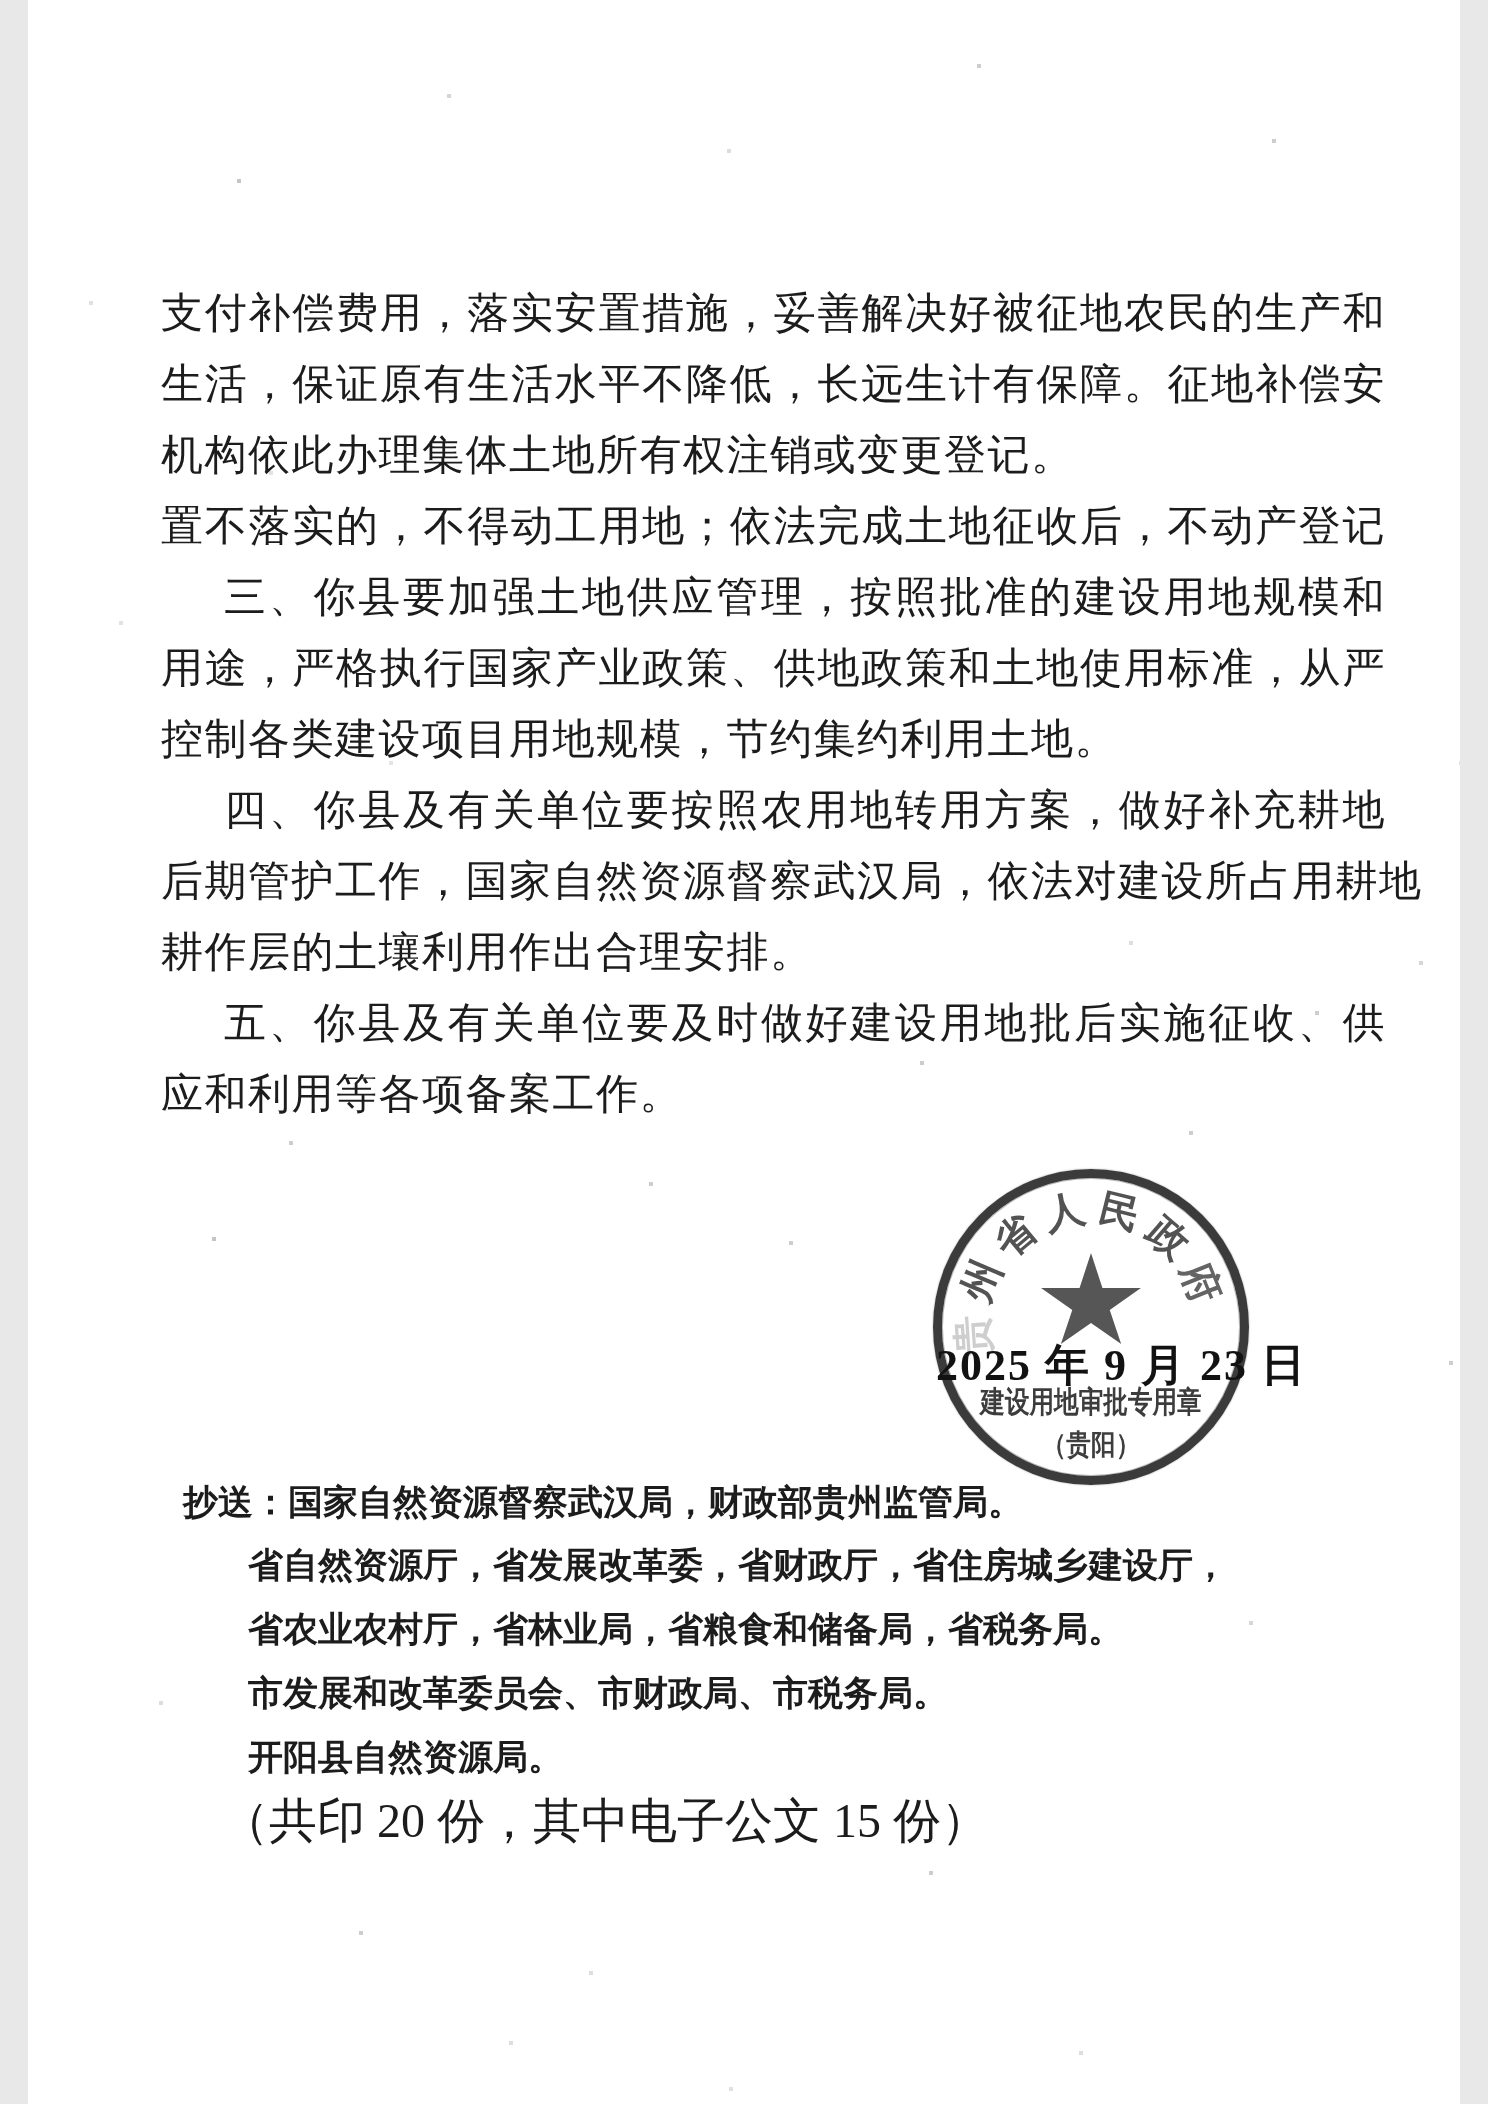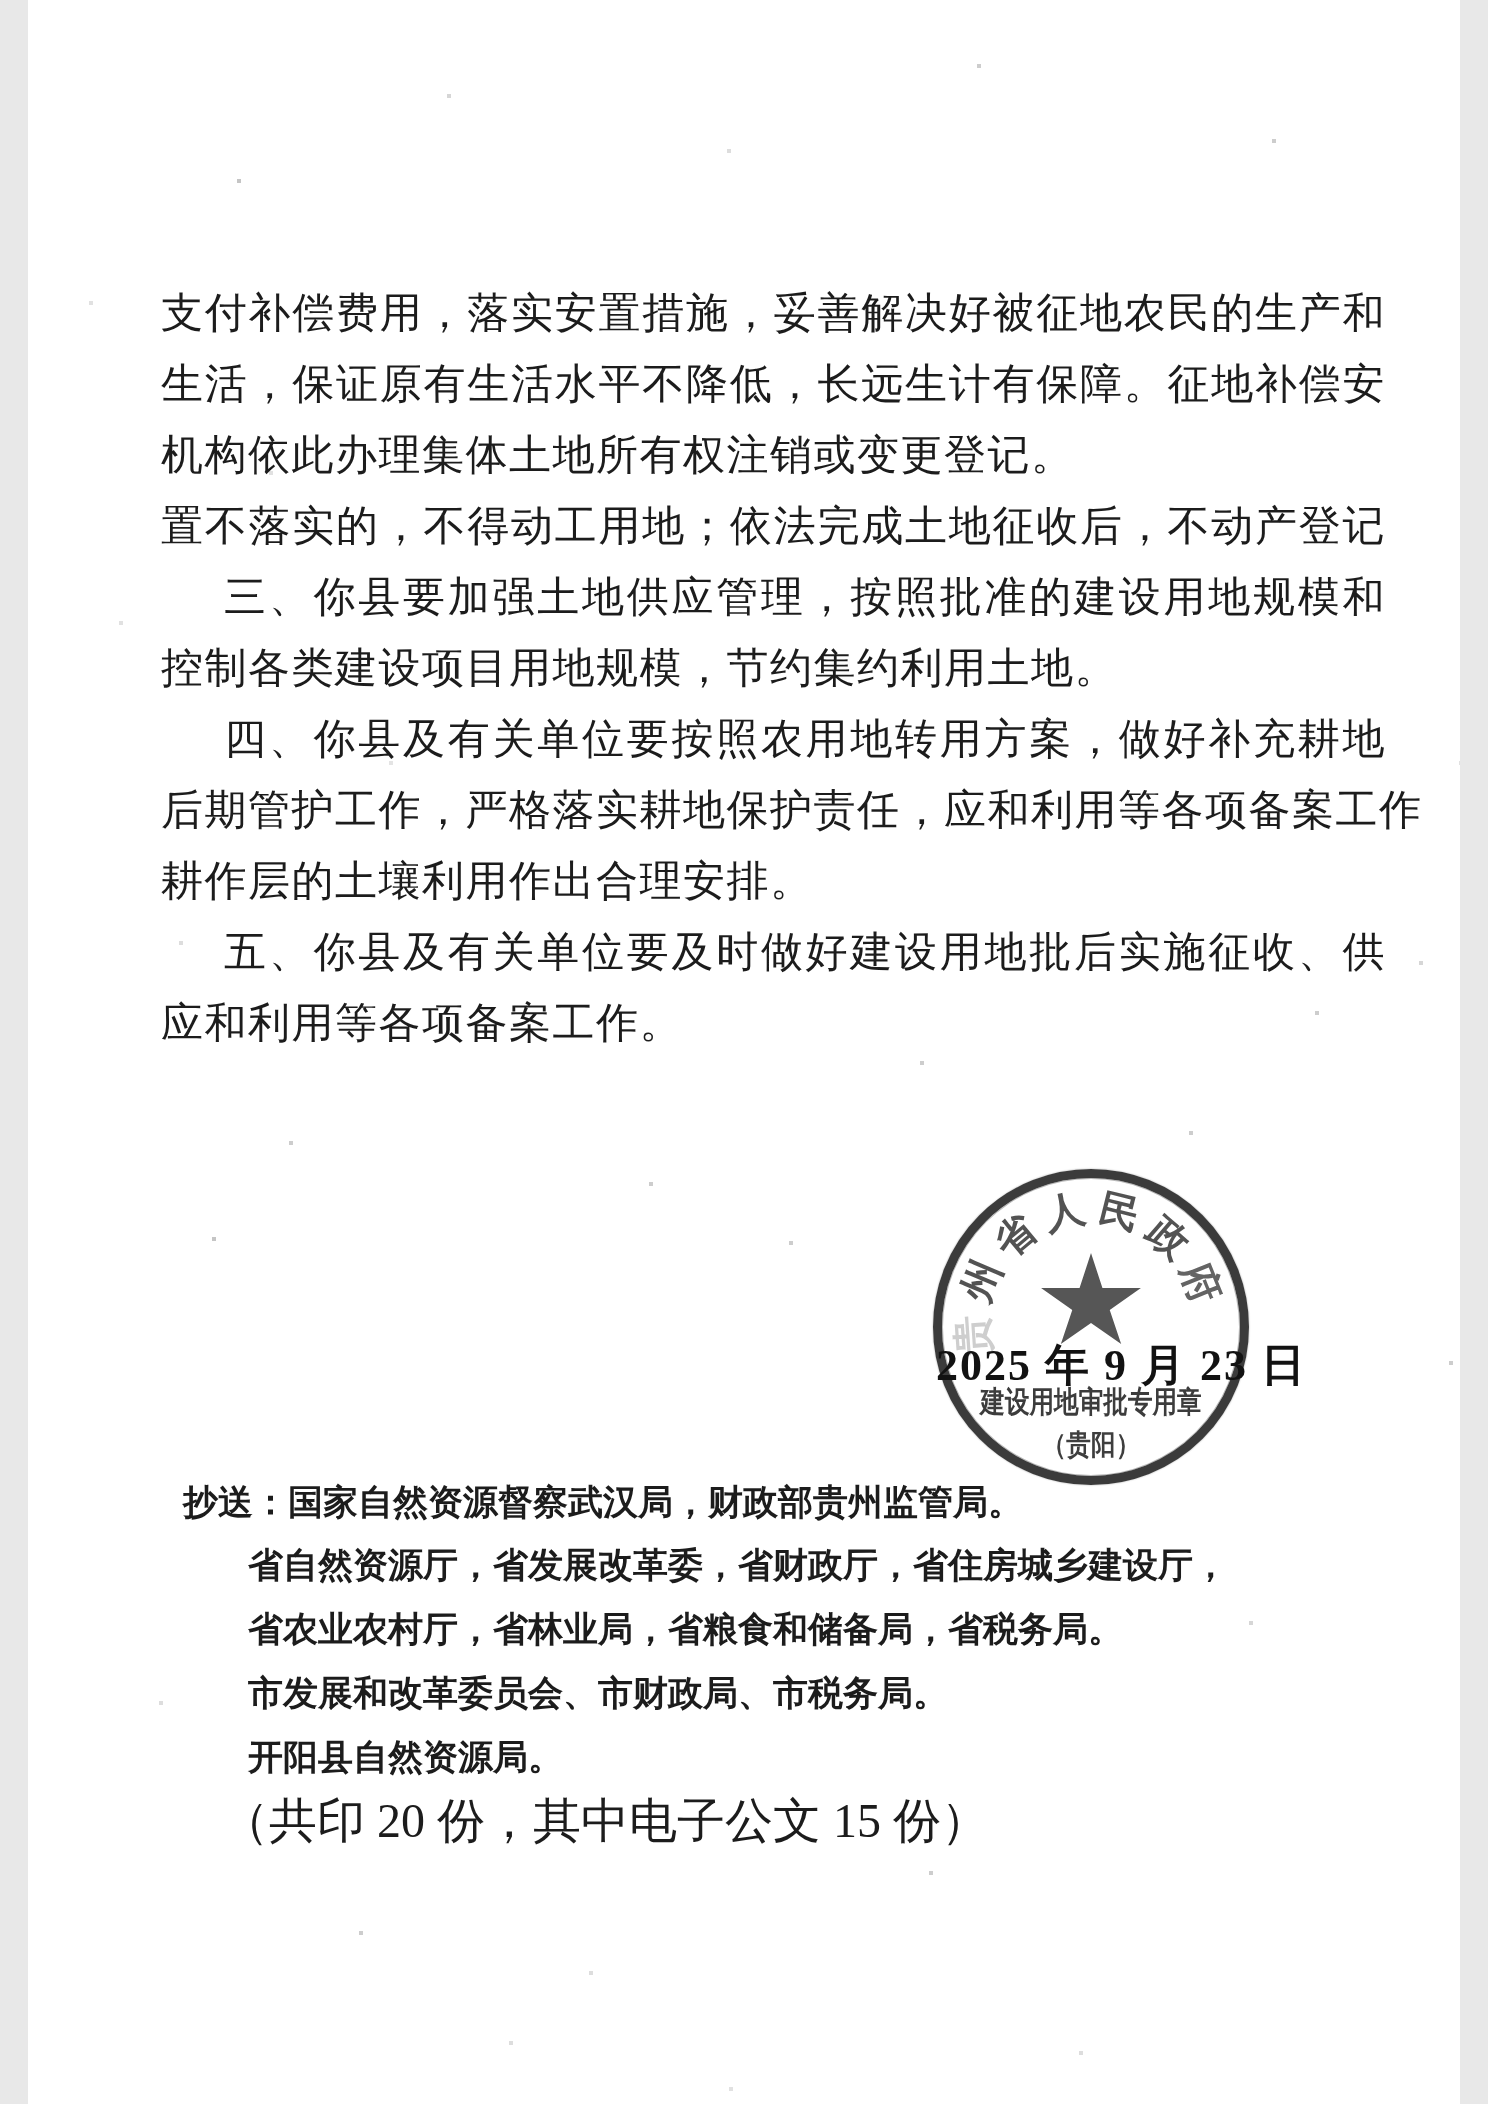--- a/index.html
+++ b/index.html
@@ -112,23 +112,24 @@
 <div class="page">
 
   <div class="noise"></div>
 
   <div class="doc-body">
       <div class="line">支付补偿费用，落实安置措施，妥善解决好被征地农民的生产和</div>
       <div class="line">生活，保证原有生活水平不降低，长远生计有保障。征地补偿安</div>
       <div class="line line-end">机构依此办理集体土地所有权注销或变更登记。</div>
       <div class="line">置不落实的，不得动工用地；依法完成土地征收后，不动产登记</div>
       <div class="line line-indent">三、你县要加强土地供应管理，按照批准的建设用地规模和</div>
+      <div class="line">用途，严格执行国家产业政策、供地政策和土地使用标准，从严</div>
       <div class="line line-end">控制各类建设项目用地规模，节约集约利用土地。</div>
       <div class="line line-indent">四、你县及有关单位要按照农用地转用方案，做好补充耕地</div>
-      <div class="line">后期管护工作，严格落实耕地保护责任，应和利用等各项备案工作</div>
+      <div class="line">后期管护工作，国家自然资源督察武汉局，依法对建设所占用耕地</div>
       <div class="line line-end">耕作层的土壤利用作出合理安排。</div>
       <div class="line line-indent">五、你县及有关单位要及时做好建设用地批后实施征收、供</div>
       <div class="line line-end">应和利用等各项备案工作。</div>
     </div>
 
 
   <div class="cc-row">
     <span>抄送：</span><span>国家自然资源督察武汉局，财政部贵州监管局。</span>
   </div>
 

